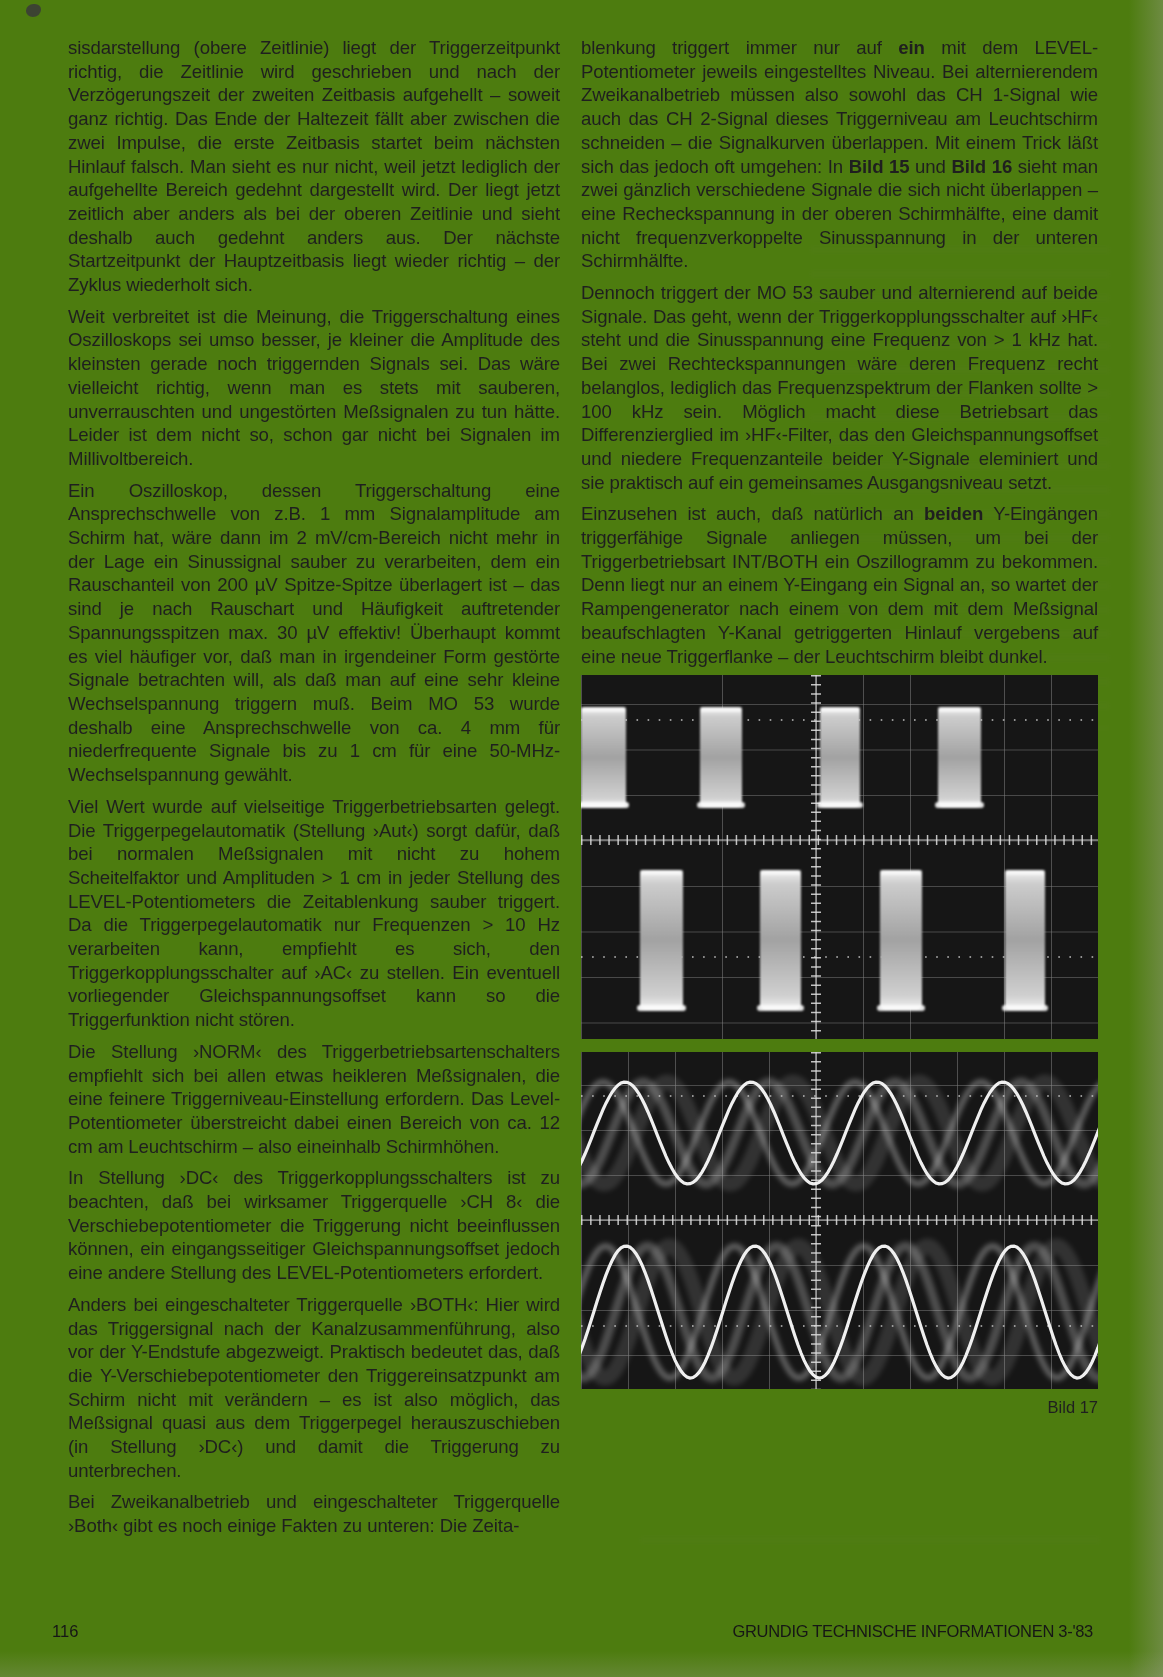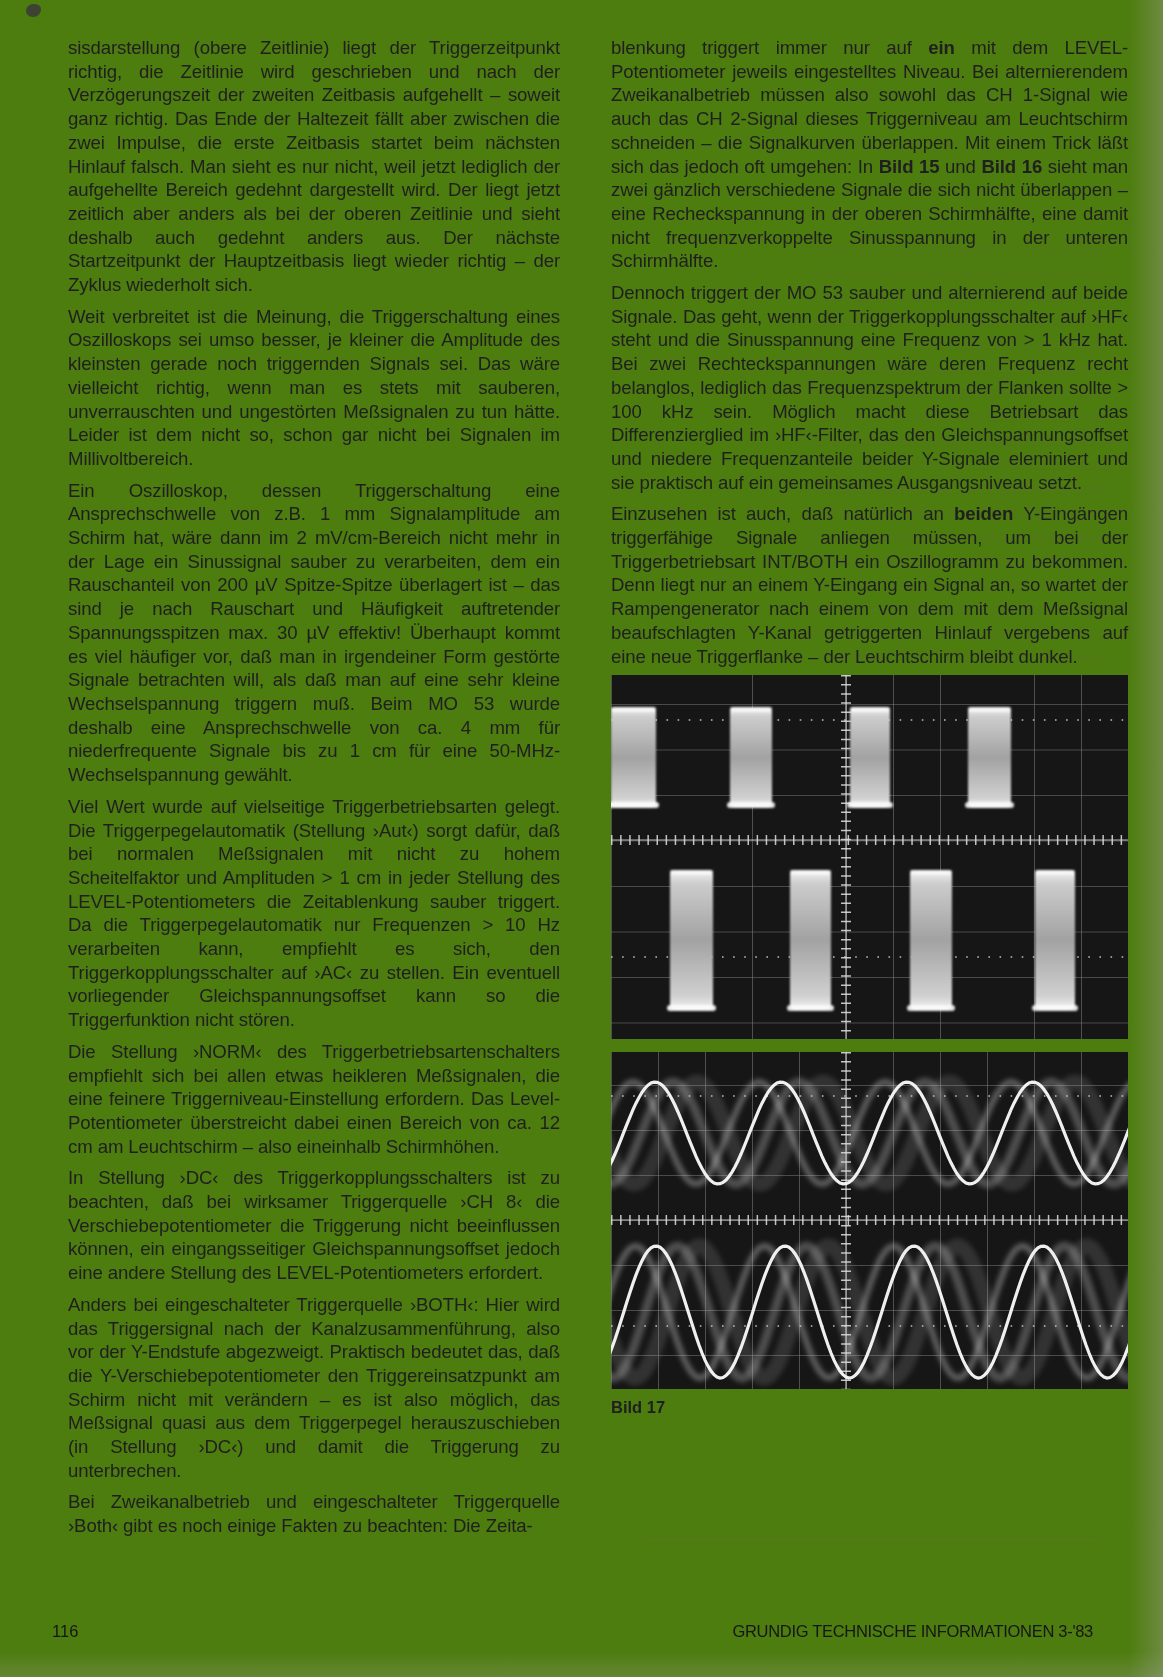--- a/index.html
+++ b/index.html
@@ -25,35 +25,35 @@
   }
   .bleed{
     position:absolute;opacity:.55;pointer-events:none;
     background:repeating-linear-gradient(to bottom, rgba(130,128,122,0) 0 16px, rgba(130,128,122,.07) 16px 24px);
     filter:blur(2px);
   }
   .bleed1{left:810px;top:230px;width:300px;height:500px;}
   .bleed2{left:640px;top:1520px;width:460px;height:40px;}
   .col{position:absolute;top:36px;text-align:justify;}
   .col-left{left:68px;width:492px;}
-  .col-right{left:611px;width:517px;}
+  .col-right{left:581px;width:517px;}
   .col p{
     margin:0 0 8px 0;
     font-size:18.6px;
     line-height:23.7px;
     letter-spacing:-0.1px;
   }
   .col p:last-child{margin-bottom:0;}
   b{font-weight:700;}
   .figure{margin-top:7px;}
   .scope{display:block;background:#151515;}
   .scope + .scope{margin-top:13px;}
   .caption{
     margin-top:9px;
-    font-size:16.5px;font-weight:700;text-align:left;
+    font-size:16.5px;font-weight:400;text-align:right;
   }
   .footer{
     position:absolute;left:52px;top:1622px;width:1041px;
     display:flex;justify-content:space-between;align-items:baseline;
     font-size:16.5px;color:#161616;
   }
   .footer .journal{letter-spacing:-0.3px;margin-left:36px;}
 </style>
 </head>
 <body>
@@ -65,21 +65,21 @@
   <div class="bleed bleed2"></div>
 
   <div class="col col-left">
       <p>sisdarstellung (obere Zeitlinie) liegt der Triggerzeitpunkt richtig, die Zeitlinie wird geschrieben und nach der Verzögerungszeit der zweiten Zeitbasis aufgehellt – soweit ganz richtig. Das Ende der Haltezeit fällt aber zwischen die zwei Impulse, die erste Zeitbasis startet beim nächsten Hinlauf falsch. Man sieht es nur nicht, weil jetzt lediglich der aufgehellte Bereich gedehnt dargestellt wird. Der liegt jetzt zeitlich aber anders als bei der oberen Zeitlinie und sieht deshalb auch gedehnt anders aus. Der nächste Startzeitpunkt der Hauptzeitbasis liegt wieder richtig – der Zyklus wiederholt sich.</p>
       <p>Weit verbreitet ist die Meinung, die Triggerschaltung eines Oszilloskops sei umso besser, je kleiner die Amplitude des kleinsten gerade noch triggernden Signals sei. Das wäre vielleicht richtig, wenn man es stets mit sauberen, unverrauschten und ungestörten Meßsignalen zu tun hätte. Leider ist dem nicht so, schon gar nicht bei Signalen im Millivoltbereich.</p>
       <p>Ein Oszilloskop, dessen Triggerschaltung eine Ansprechschwelle von z.B. 1 mm Signalamplitude am Schirm hat, wäre dann im 2 mV/cm-Bereich nicht mehr in der Lage ein Sinussignal sauber zu verarbeiten, dem ein Rauschanteil von 200 µV Spitze-Spitze überlagert ist – das sind je nach Rauschart und Häufigkeit auftretender Spannungsspitzen max. 30 µV effektiv! Überhaupt kommt es viel häufiger vor, daß man in irgendeiner Form gestörte Signale betrachten will, als daß man auf eine sehr kleine Wechselspannung triggern muß. Beim MO 53 wurde deshalb eine Ansprechschwelle von ca. 4 mm für niederfrequente Signale bis zu 1 cm für eine 50-MHz-Wechselspannung gewählt.</p>
       <p>Viel Wert wurde auf vielseitige Triggerbetriebsarten gelegt. Die Triggerpegelautomatik (Stellung ›Aut‹) sorgt dafür, daß bei normalen Meßsignalen mit nicht zu hohem Scheitelfaktor und Amplituden &gt; 1 cm in jeder Stellung des LEVEL-Potentiometers die Zeitablenkung sauber triggert. Da die Triggerpegelautomatik nur Frequenzen &gt; 10 Hz verarbeiten kann, empfiehlt es sich, den Triggerkopplungsschalter auf ›AC‹ zu stellen. Ein eventuell vorliegender Gleichspannungsoffset kann so die Triggerfunktion nicht stören.</p>
       <p>Die Stellung ›NORM‹ des Triggerbetriebsartenschalters empfiehlt sich bei allen etwas heikleren Meßsignalen, die eine feinere Triggerniveau-Einstellung erfordern. Das Level-Potentiometer überstreicht dabei einen Bereich von ca. 12 cm am Leuchtschirm – also eineinhalb Schirmhöhen.</p>
       <p>In Stellung ›DC‹ des Triggerkopplungsschalters ist zu beachten, daß bei wirksamer Triggerquelle ›CH 8‹ die Verschiebepotentiometer die Triggerung nicht beeinflussen können, ein eingangsseitiger Gleichspannungsoffset jedoch eine andere Stellung des LEVEL-Potentiometers erfordert.</p>
       <p>Anders bei eingeschalteter Triggerquelle ›BOTH‹: Hier wird das Triggersignal nach der Kanalzusammenführung, also vor der Y-Endstufe abgezweigt. Praktisch bedeutet das, daß die Y-Verschiebepotentiometer den Triggereinsatzpunkt am Schirm nicht mit verändern – es ist also möglich, das Meßsignal quasi aus dem Triggerpegel herauszuschieben (in Stellung ›DC‹) und damit die Triggerung zu unterbrechen.</p>
-      <p>Bei Zweikanalbetrieb und eingeschalteter Triggerquelle ›Both‹ gibt es noch einige Fakten zu beachten: Die Zeita-</p>
+      <p>Bei Zweikanalbetrieb und eingeschalteter Triggerquelle ›Both‹ gibt es noch einige Fakten zu unteren: Die Zeita-</p>
     </div>
 
   <div class="col col-right">
     <div>
         <p>blenkung triggert immer nur auf <b>ein</b> mit dem LEVEL-Potentiometer jeweils eingestelltes Niveau. Bei alternierendem Zweikanalbetrieb müssen also sowohl das CH 1-Signal wie auch das CH 2-Signal dieses Triggerniveau am Leuchtschirm schneiden – die Signalkurven überlappen. Mit einem Trick läßt sich das jedoch oft umgehen: In <b>Bild 15</b> und <b>Bild 16</b> sieht man zwei gänzlich verschiedene Signale die sich nicht überlappen – eine Recheckspannung in der oberen Schirmhälfte, eine damit nicht frequenzverkoppelte Sinusspannung in der unteren Schirmhälfte.</p>
         <p>Dennoch triggert der MO 53 sauber und alternierend auf beide Signale. Das geht, wenn der Triggerkopplungsschalter auf ›HF‹ steht und die Sinusspannung eine Frequenz von &gt; 1 kHz hat. Bei zwei Rechteckspannungen wäre deren Frequenz recht belanglos, lediglich das Frequenzspektrum der Flanken sollte &gt; 100 kHz sein. Möglich macht diese Betriebsart das Differenzierglied im ›HF‹-Filter, das den Gleichspannungsoffset und niedere Frequenzanteile beider Y-Signale eleminiert und sie praktisch auf ein gemeinsames Ausgangsniveau setzt.</p>
         <p>Einzusehen ist auch, daß natürlich an <b>beiden</b> Y-Eingängen triggerfähige Signale anliegen müssen, um bei der Triggerbetriebsart INT/BOTH ein Oszillogramm zu bekommen. Denn liegt nur an einem Y-Eingang ein Signal an, so wartet der Rampengenerator nach einem von dem mit dem Meßsignal beaufschlagten Y-Kanal getriggerten Hinlauf vergebens auf eine neue Triggerflanke – der Leuchtschirm bleibt dunkel.</p>
       </div>
 
     <div class="figure">

